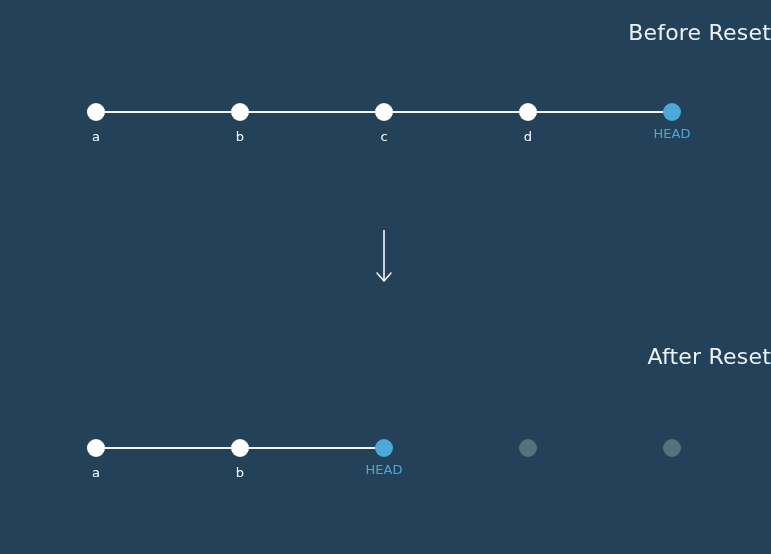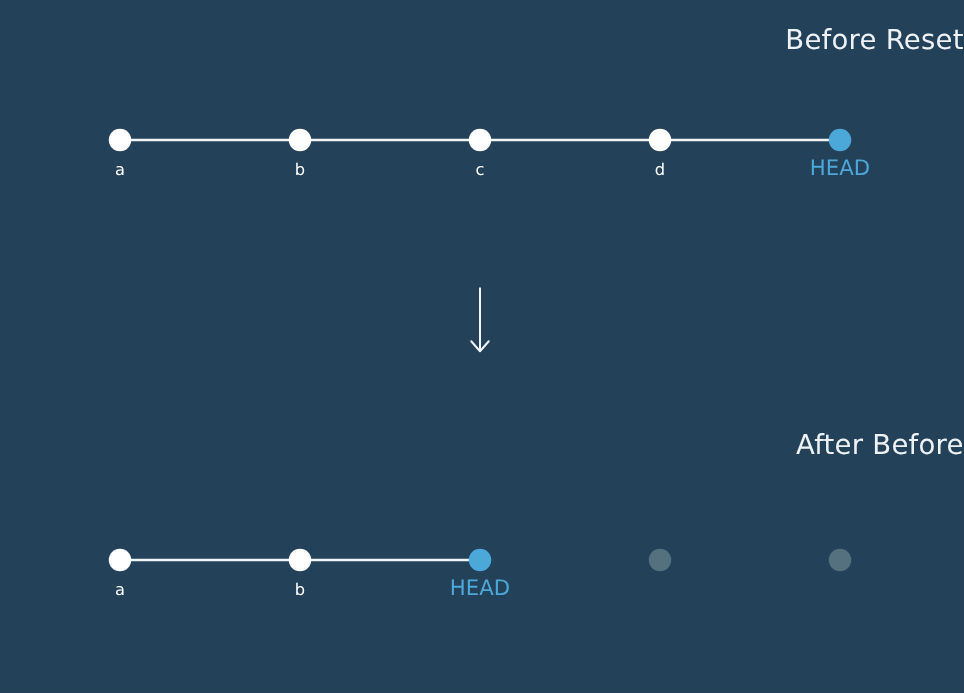--- a/index.html
+++ b/index.html
@@ -70,21 +70,21 @@
     top: 48px;
     transform: translateX(-50%);
     white-space: nowrap;
     line-height: 1;
     color: #ffffff;
     font-size: 13px;
     font-weight: 400;
   }
   .node-label.head-label {
     color: #4ba8d8;
-    font-size: 17px;
+    font-size: 13px;
     top: 45px;
   }
 
   
   #transition-arrow {
     position: absolute;
     left: 360px;
     top: 228px;
     width: 48px;
     height: 60px;
@@ -112,21 +112,21 @@
       <div class="node-label" style="left: 528px;">d</div>
       <div class="node head" style="left: 672px;"></div>
       <div class="node-label head-label" style="left: 672px;">HEAD</div>
     </div>
 
   <svg id="transition-arrow" viewBox="0 0 48 60">
     <line x1="24" y1="2" x2="24" y2="52" stroke="#f2f5f7" stroke-width="1.6"></line>
     <polyline points="17,45 24,53 31,45" fill="none" stroke="#f2f5f7" stroke-width="1.6" stroke-linecap="round" stroke-linejoin="round"></polyline>
   </svg>
 
-  <div class="section-title" id="title-after">After Before</div>
+  <div class="section-title" id="title-after">After Reset</div>
 
   <div class="graph-row" id="row-after">
       <div class="edge" style="left: 96px; width: 144px;"></div>
       <div class="edge" style="left: 240px; width: 144px;"></div>
       <div class="node normal" style="left: 96px;"></div>
       <div class="node-label" style="left: 96px;">a</div>
       <div class="node normal" style="left: 240px;"></div>
       <div class="node-label" style="left: 240px;">b</div>
       <div class="node head" style="left: 384px;"></div>
       <div class="node-label head-label" style="left: 384px;">HEAD</div>

